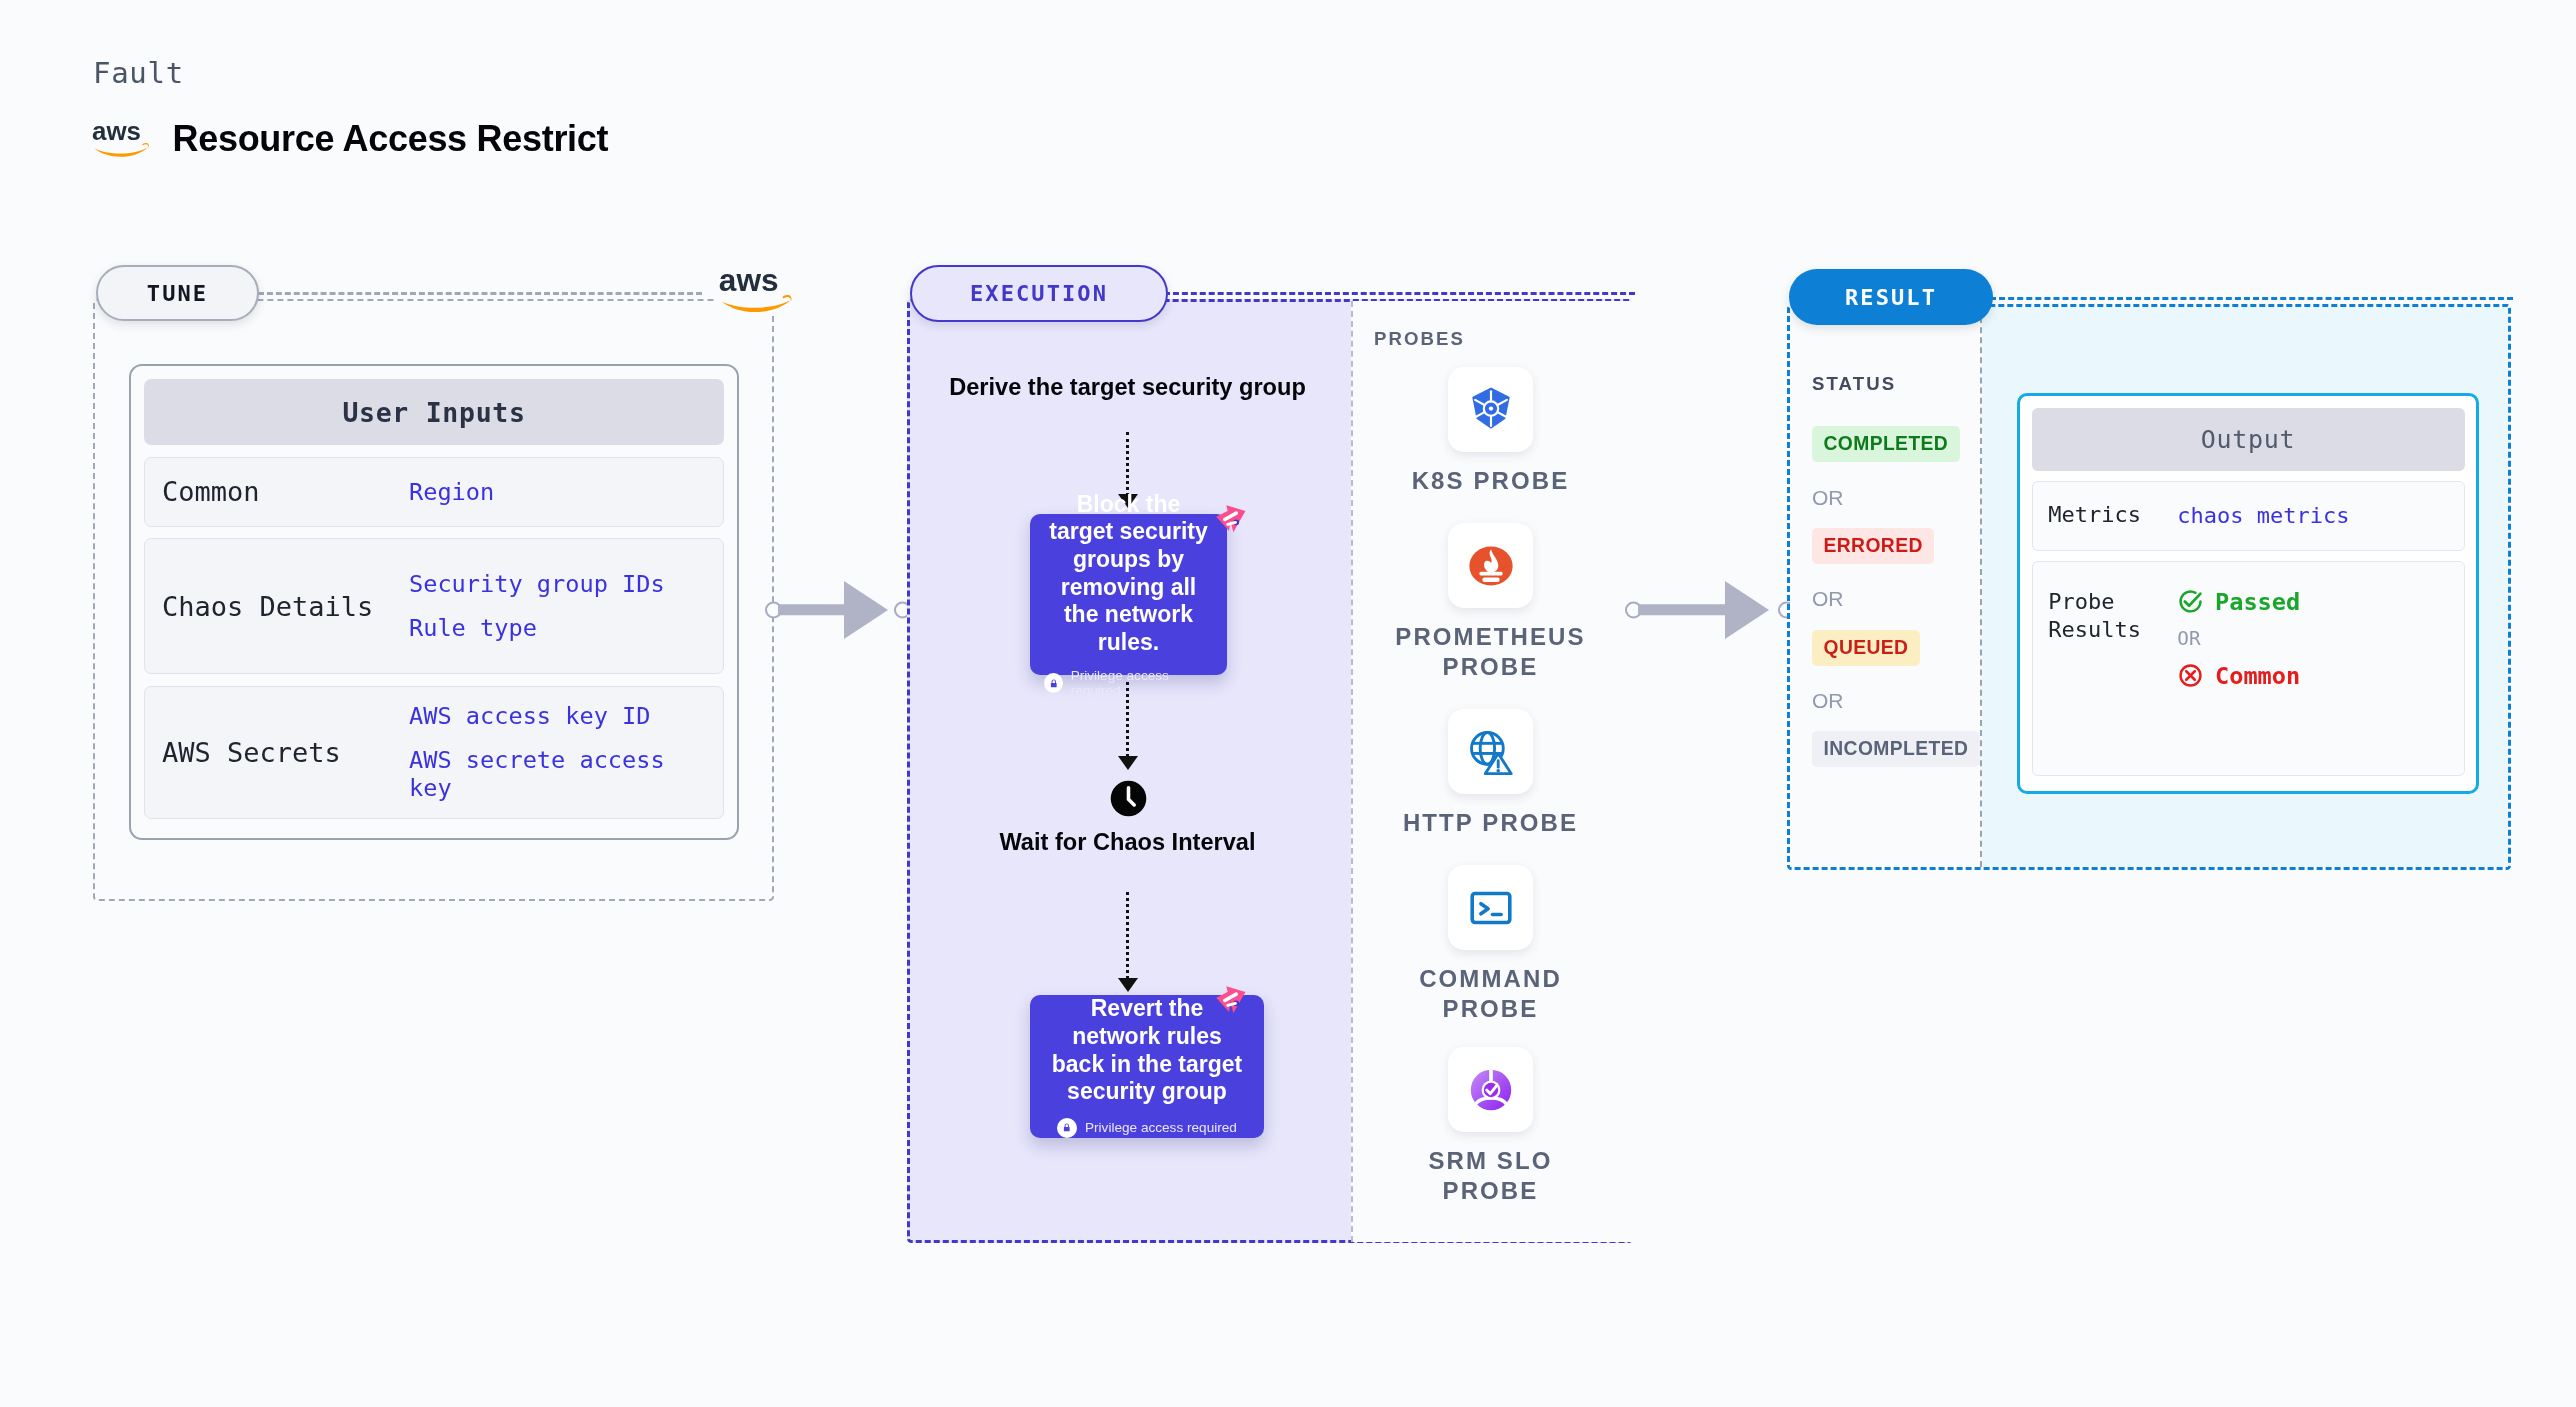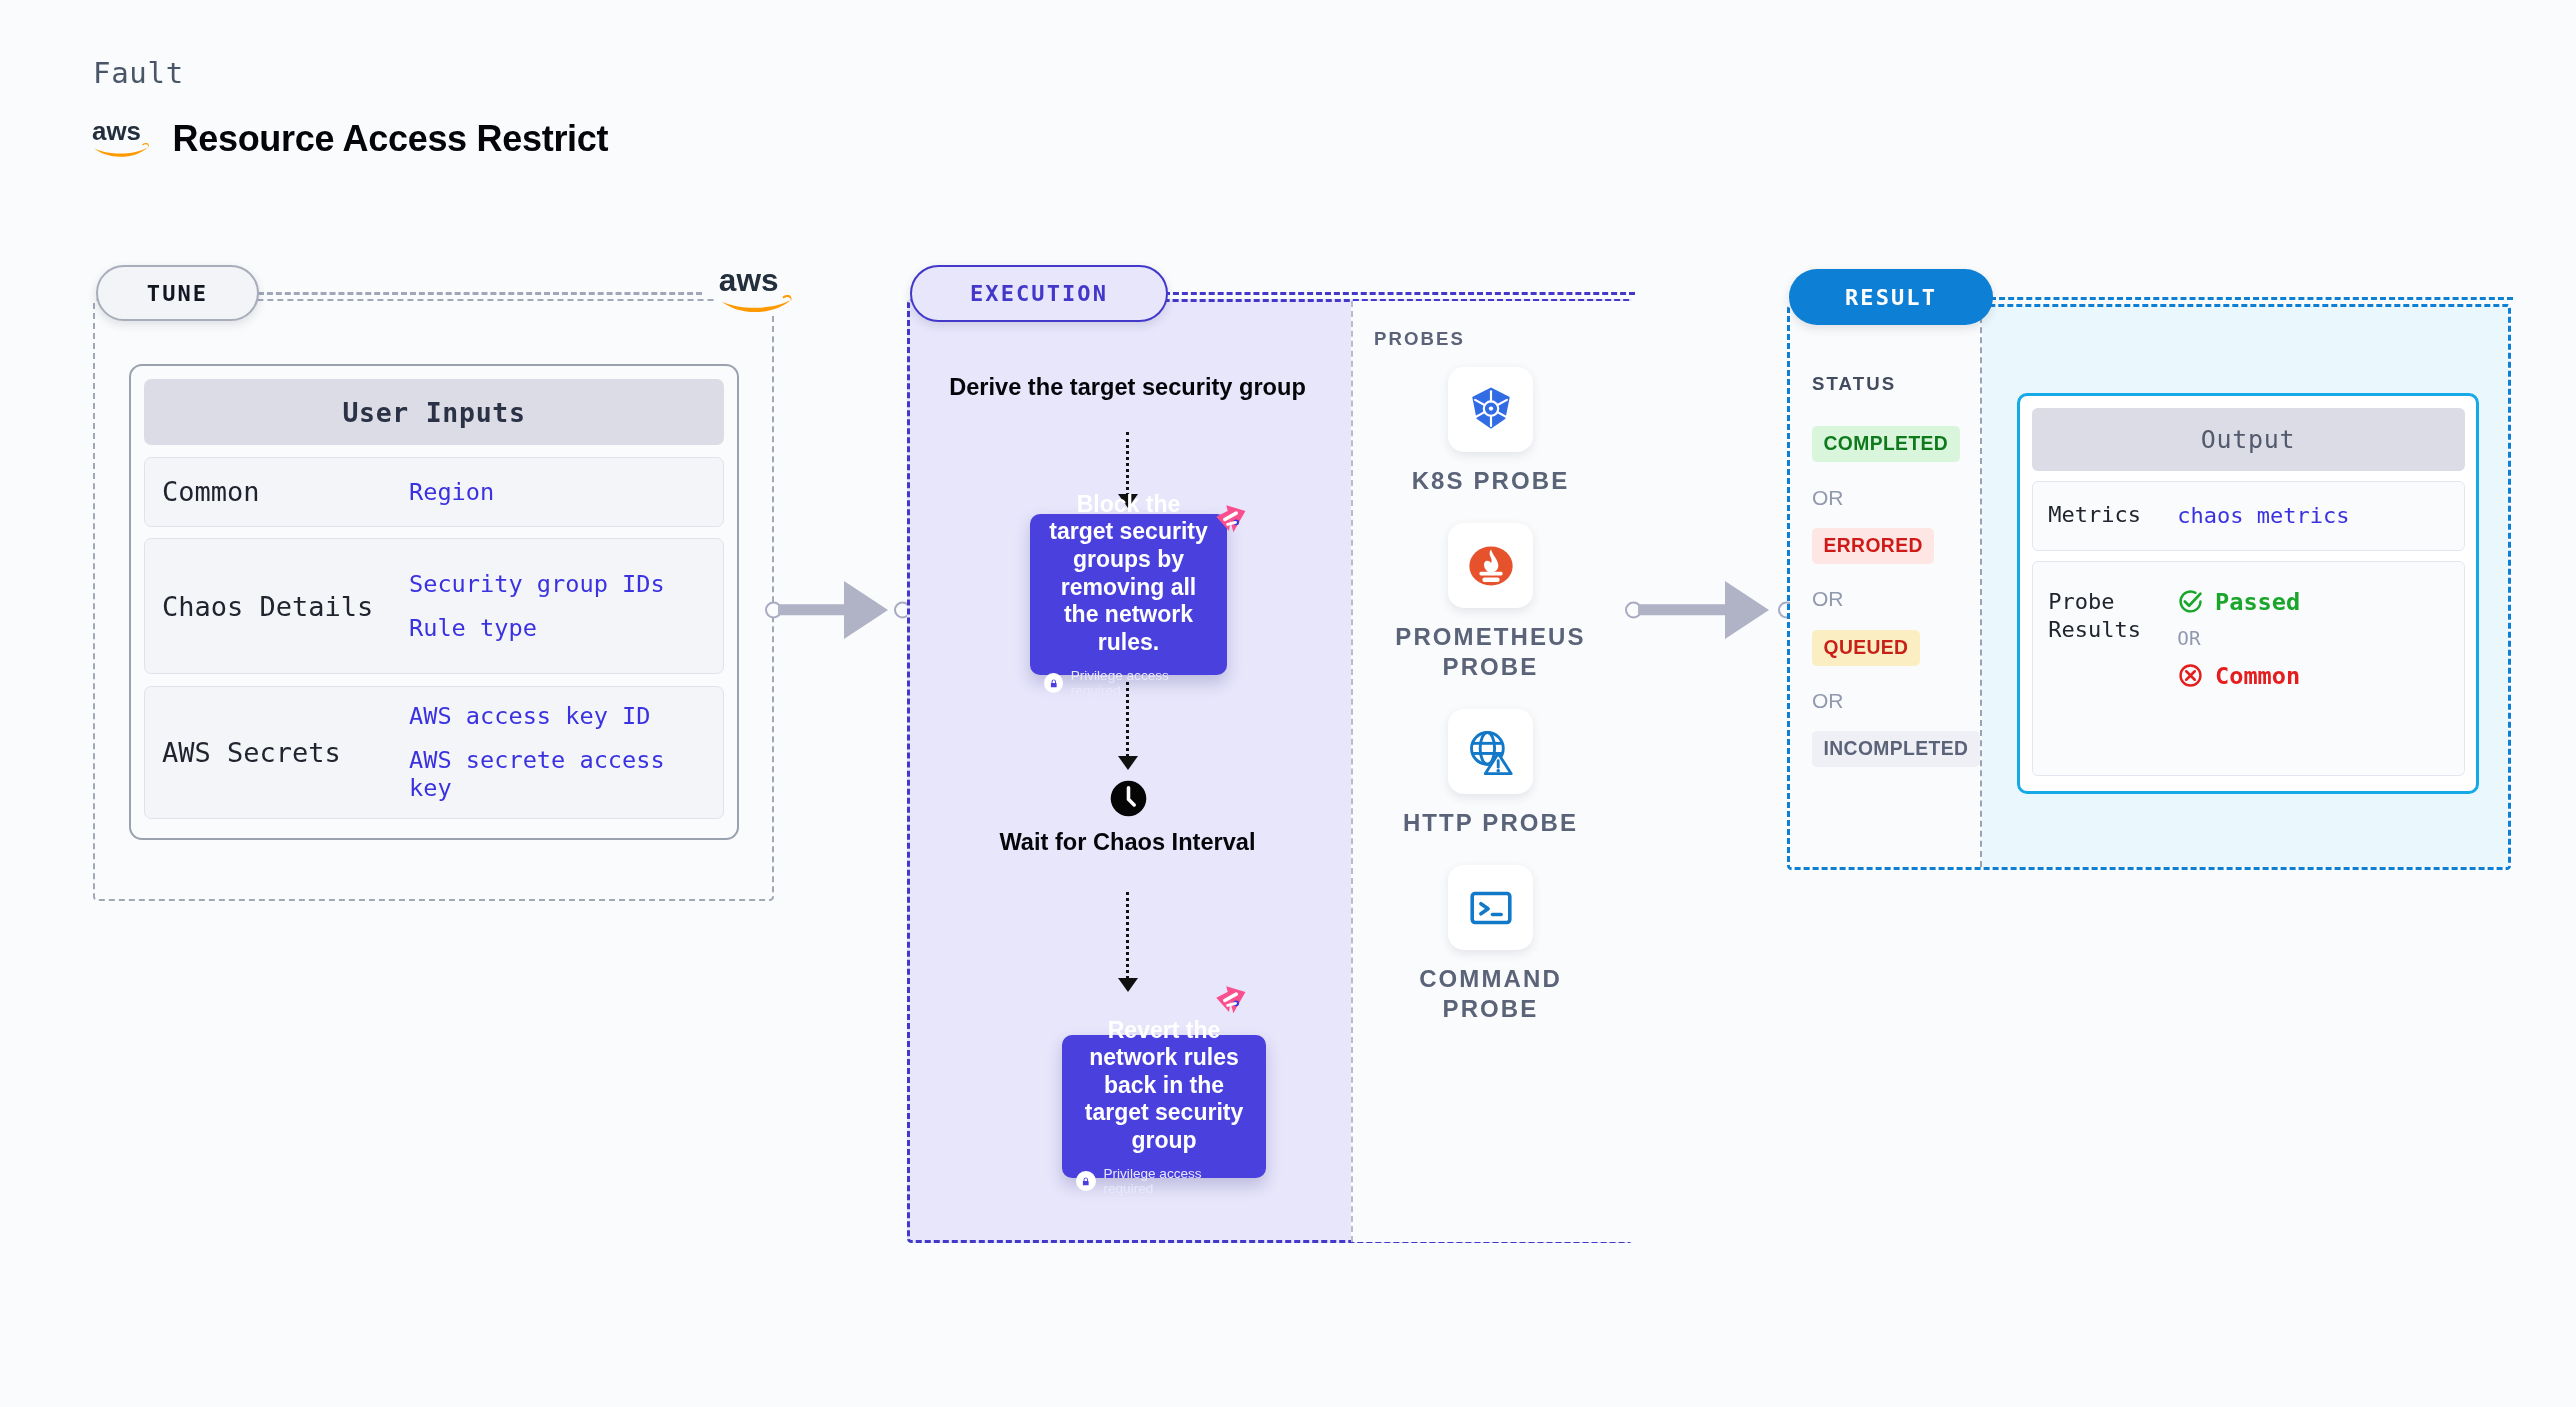--- a/index.html
+++ b/index.html
@@ -349,21 +349,21 @@
 
     <svg class="clock-icon" style="left:203px; top:481px;" width="37" height="37" viewBox="0 0 52 52">
       <circle cx="26" cy="26" r="25" fill="#050505"></circle>
       <path d="M26 11 V27 L34 35" stroke="#ffffff" stroke-width="5" stroke-linecap="round" fill="none"></path>
     </svg>
     <div class="step-title" style="top:530px;">Wait for Chaos Interval</div>
 
     <div class="dotted-arrow" style="left:219px; top:593px; height:87px;"></div>
     <div class="arrow-head-down" style="left:211px; top:679px;"></div>
 
-    <div class="action-card" style="left:123px; top:736px; width:204px; height:143px;margin-left:32px;">
+    <div class="action-card" style="left:123px; top:696px; width:234px; height:143px;">
       <div class="action-text">Revert the network rules back in the target security group</div>
       <div class="action-note">
         <span class="lock-badge">
           <svg width="11.5" height="11.5" viewBox="0 0 16 16">
               <path d="M5 7V5a3 3 0 016 0v2h.5a.5.5 0 01.5.5v5a.5.5 0 01-.5.5h-7a.5.5 0 01-.5-.5v-5A.5.5 0 014.5 7H5zm1.3 0h3.4V5a1.7 1.7 0 10-3.4 0v2z" fill="#4a40dd"></path>
             </svg>
         </span>
         <span>Privilege access required</span>
       </div>
     </div>
@@ -431,20 +431,39 @@
     <div class="probe-tile">
       <svg width="52" height="52" viewBox="0 0 72 72">
         <rect x="10" y="16" width="52" height="40" rx="4" fill="none" stroke="#1278c8" stroke-width="5"></rect>
         <path d="M22 30 L32 37 L22 44" fill="none" stroke="#1278c8" stroke-width="5" stroke-linecap="round" stroke-linejoin="round"></path>
         <path d="M38 45 H50" stroke="#1278c8" stroke-width="5" stroke-linecap="round"></path>
       </svg>
     </div>
     <div class="probe-name">COMMAND PROBE</div>
   </div>
 
+  <div class="probe-item" style="left:1390px; top:1047px;">
+    <div class="probe-tile">
+      <svg width="52" height="52" viewBox="0 0 72 72">
+        <defs>
+          <linearGradient id="srmg" x1="0" y1="0" x2="1" y2="1">
+            <stop offset="0%" stop-color="#c48cf5"></stop>
+              <stop offset="100%" stop-color="#8c1ff0"></stop>
+          </linearGradient>
+        </defs>
+        <circle cx="36" cy="36" r="28" fill="url(#srmg)"></circle>
+        <path d="M36 8 V30" stroke="#fff" stroke-width="5"></path>
+        <path d="M14 56 C22 44, 50 44, 58 56" stroke="#fff" stroke-width="5" fill="none"></path>
+        <circle cx="36" cy="36" r="13" fill="#fff"></circle>
+        <circle cx="36" cy="36" r="10" fill="#9b2cf2"></circle>
+        <path d="M30 36 L35 41 L43 31" stroke="#fff" stroke-width="4" fill="none" stroke-linecap="round" stroke-linejoin="round"></path>
+      </svg>
+    </div>
+    <div class="probe-name">SRM SLO PROBE</div>
+  </div>
 
   <div class="conn" style="left:1625px; top:580px; width:172px; height:59px;">
     <div class="dot" style="left:0;"></div>
     <div class="bar" style="left:13px; width:107px;"></div>
     <div class="head" style="left:100px;"></div>
     <div class="dot" style="left:153px;"></div>
   </div>
 
   <div class="panel panel-result">
     <div class="result-status-col"></div>

